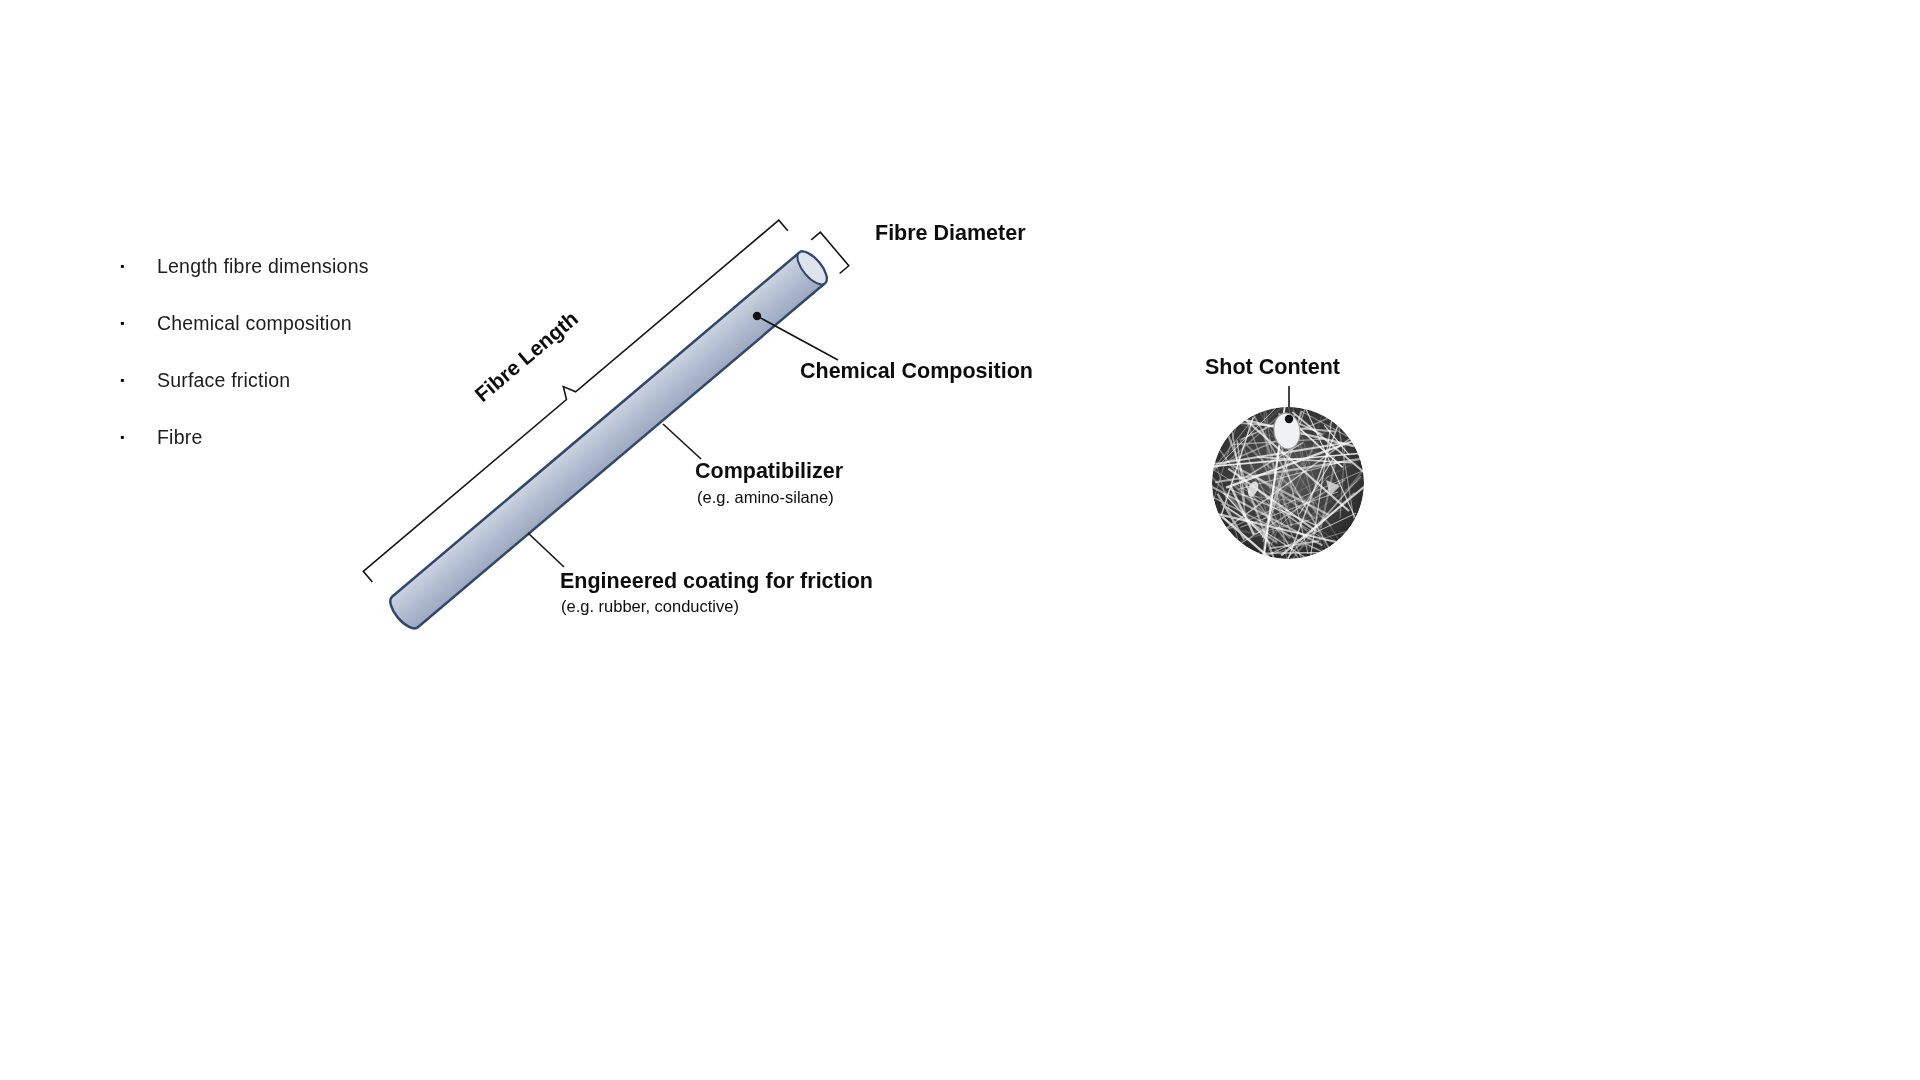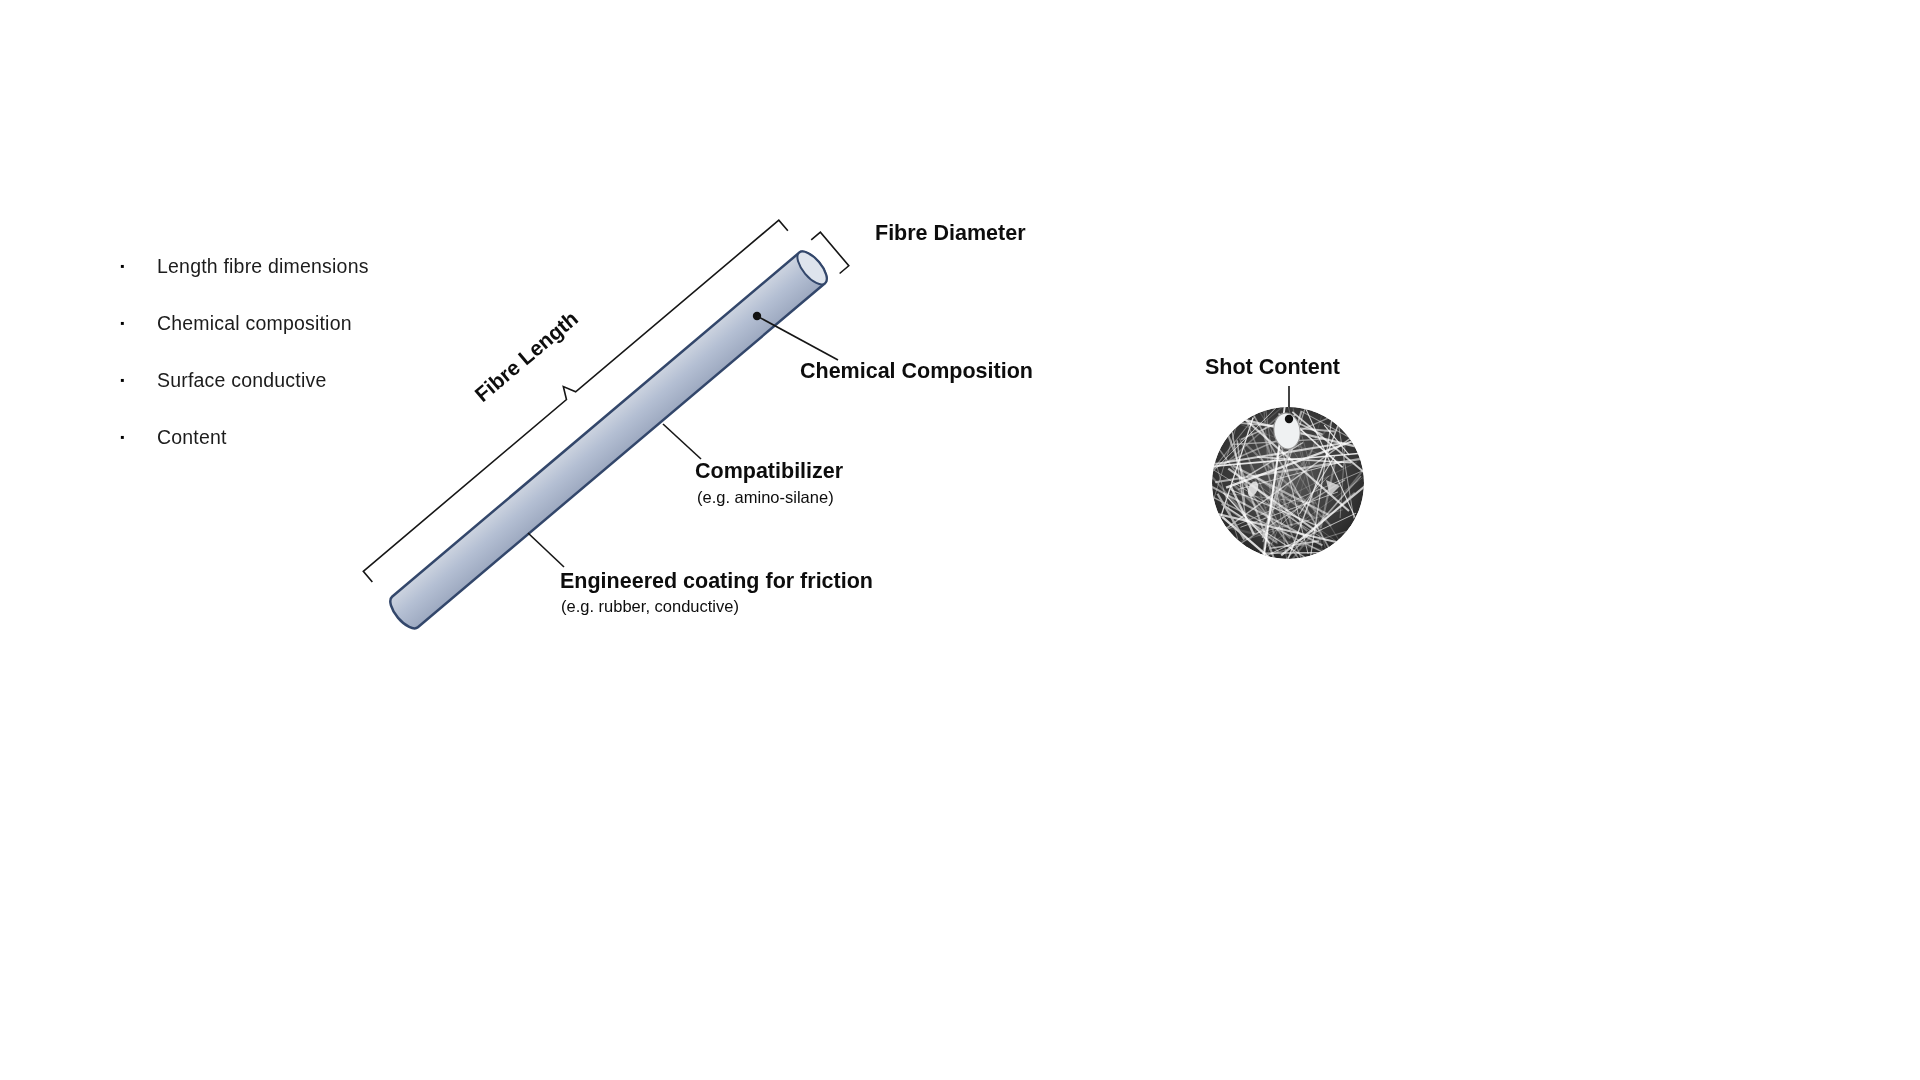--- a/index.html
+++ b/index.html
@@ -24,25 +24,25 @@
     <li>
       <span class="sq">▪</span>
       <span>Length fibre dimensions</span>
     </li>
     <li>
       <span class="sq">▪</span>
       <span>Chemical composition</span>
     </li>
     <li>
       <span class="sq">▪</span>
-      <span>Surface conductive</span>
+      <span>Surface friction</span>
     </li>
     <li>
       <span class="sq">▪</span>
-      <span>Content</span>
+      <span>Fibre</span>
     </li>
   </ul>
 
   <svg class="diagram" width="1920" height="1080" viewBox="0 0 1920 1080">
     <defs>
       <linearGradient id="cylGrad" gradientUnits="userSpaceOnUse" x1="0" y1="-20" x2="0" y2="20">
         <stop offset="0" stop-color="#cdd4e0"></stop>
         <stop offset="0.45" stop-color="#b4bfd3"></stop>
         <stop offset="1" stop-color="#9da9c0"></stop>
       </linearGradient>

